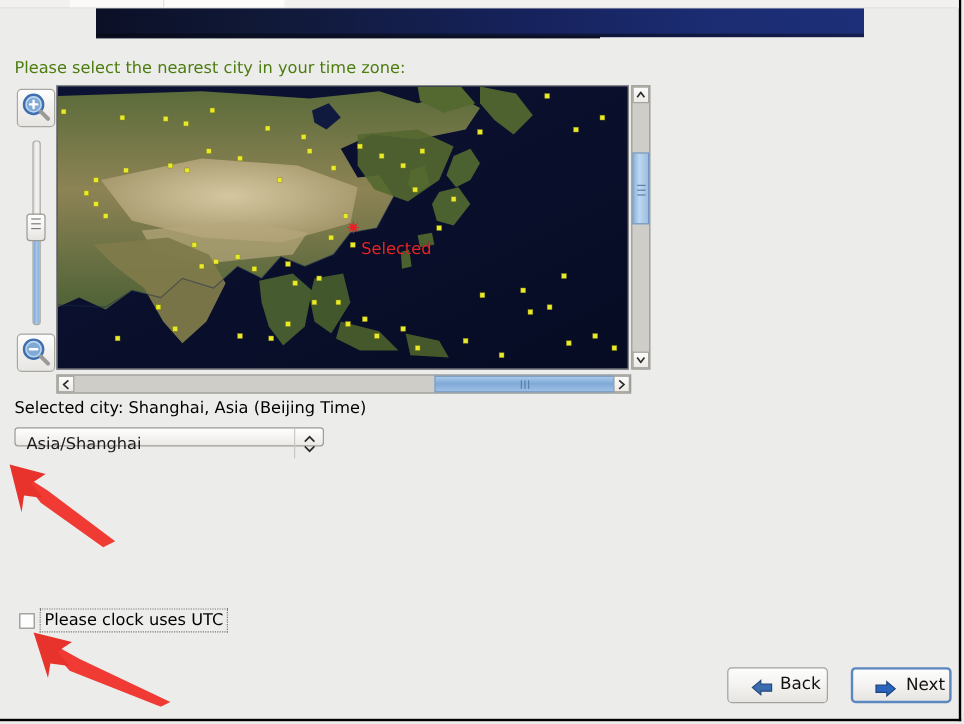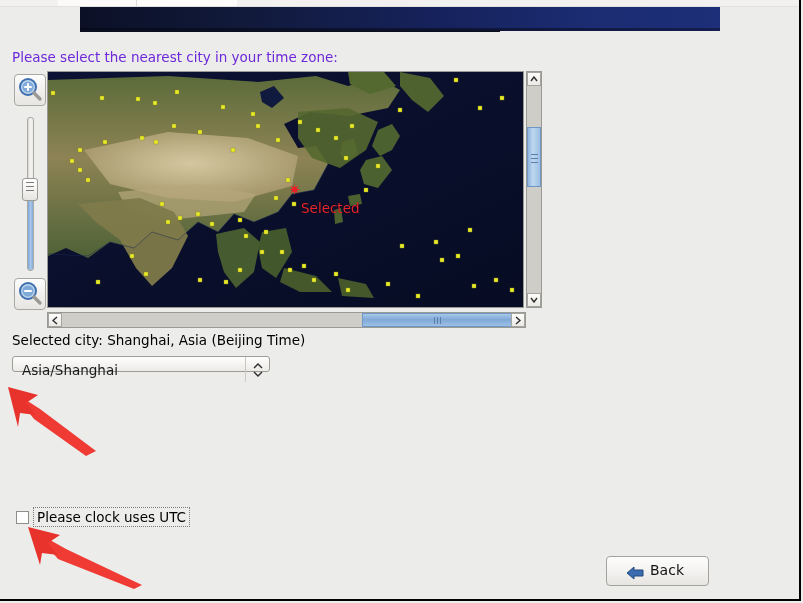--- a/index.html
+++ b/index.html
@@ -69,21 +69,21 @@
     width: 420px;
     height: 2px;
     background: #0a0f22;
   }
 
   
   .prompt {
     position: absolute;
     left: 12px; top: 49px;
     font-size: 13.5px;
-    color: #6d28d9;
+    color: #4d7c0f;
     white-space: nowrap;
   }
 
   
   .map-frame {
     position: absolute;
     left: 47px; top: 71px;
     width: 477px;
     height: 237px;
     border: 1px solid #9a9a94;
@@ -286,21 +286,21 @@
 
   
   .btn {
     position: absolute;
     height: 30px;
     background: linear-gradient(180deg,#fdfdfd 0%, #f4f3f1 48%, #e6e5e1 100%);
     border: 1px solid #a3a29d;
     border-radius: 4px;
     box-sizing: border-box;
   }
-  .btn.back { left: 606px; top: 556px; width: 103px; }
+  .btn.back { left: 606px; top: 556px; width: 84px; }
   .btn.next {
     left: 709px; top: 556px; width: 84px;
     border: 2px solid #5c86c0;
   }
   .btn .lbl {
     position: absolute;
     top: 5px;
     font-size: 14px;
     color: #111;
   }
@@ -545,20 +545,28 @@
   <div class="chk-label">Please clock uses UTC</div>
 
   <div class="btn back">
     <span class="ico">
       <svg width="20" height="16" viewBox="0 0 20 16">
         <path d="M9 2 L2 8 L9 14 L9 11 L18 11 L18 5 L9 5 Z" fill="#3c6cb0" stroke="#24497e" stroke-width="1"></path>
       </svg>
     </span>
     <span class="lbl">Back</span>
   </div>
+  <div class="btn next">
+    <span class="ico">
+      <svg width="20" height="16" viewBox="0 0 20 16">
+        <path d="M11 2 L18 8 L11 14 L11 11 L2 11 L2 5 L11 5 Z" fill="#2a64bd" stroke="#1b447f" stroke-width="1"></path>
+      </svg>
+    </span>
+    <span class="lbl">Next</span>
+  </div>
 
   <div class="annot annot-1">
     <svg width="100" height="75" viewBox="0 0 100 75">
       <path d="M12 8 L40 26 L96 68 L86 73 L34 36 Z" fill="#ef3b33"></path>
       <path d="M8 4 L38 12 L26 20 L36 32 L20 30 L18 44 Z" fill="#e8322c"></path>
     </svg>
   </div>
   <div class="annot annot-2">
     <svg width="128" height="68" viewBox="0 0 128 68">
       <path d="M16 10 L48 28 L124 64 L116 68 L40 38 Z" fill="#ef3b33"></path>

